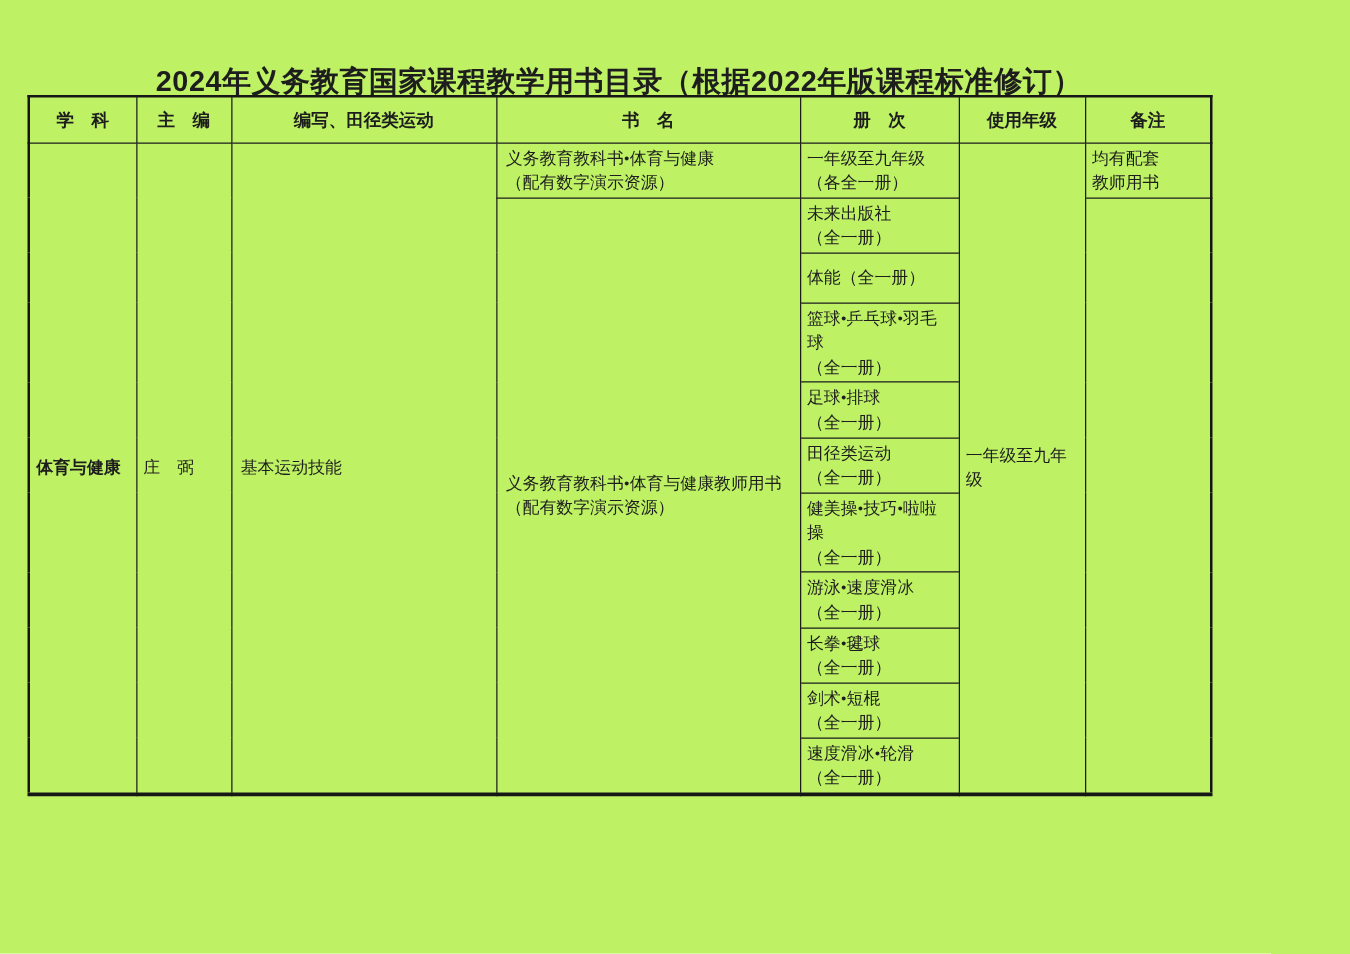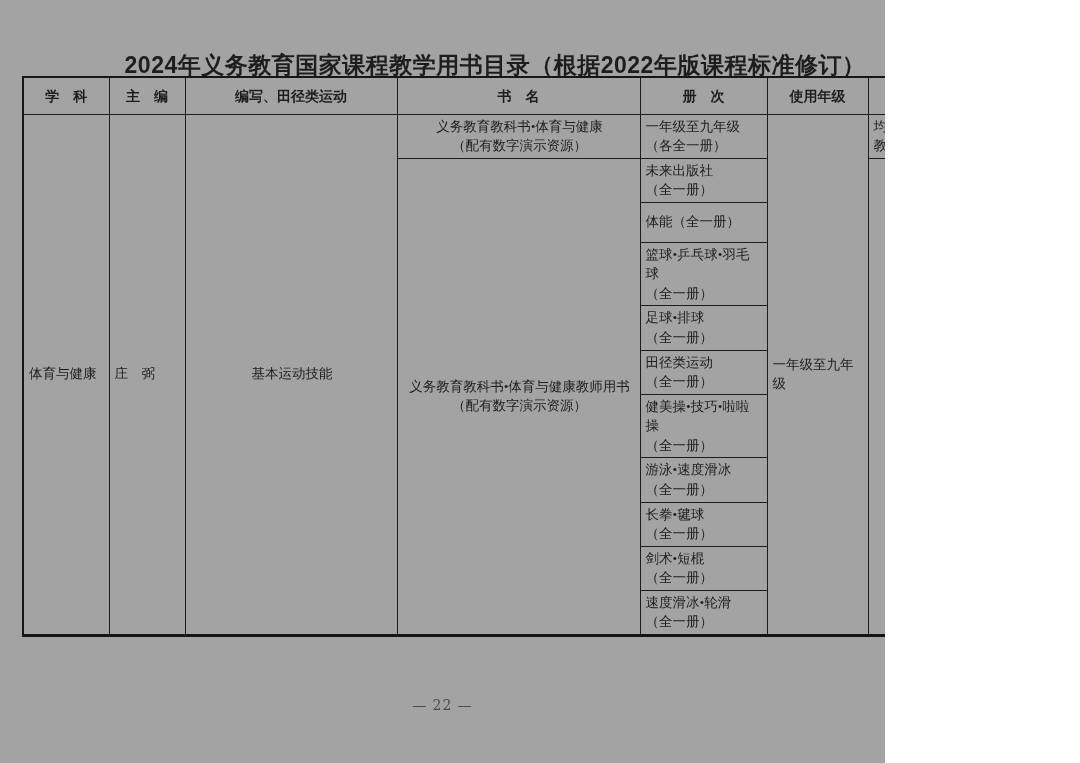--- a/index.html
+++ b/index.html
@@ -1,21 +1,21 @@
 <!DOCTYPE html>
 <html><head>
 <meta charset="utf-8">
 <style>
   * { margin: 0; padding: 0; box-sizing: border-box; }
   html, body { background: #ffffff; }
   .page {
     position: relative;
-    width: 885px;
+    width: 1080px;
     height: 763px;
-    background: #a3a3a3;
+    background: #bef264;
     color: #1d1d1d;
     font-family: "Liberation Serif", serif;
     overflow: hidden;
   }
   .doc-title {
     position: absolute;
     top: 50px;
     left: 22px;
     width: 946px;
     text-align: center;
@@ -47,22 +47,22 @@
     font-weight: bold;
     font-size: 14px;
     height: 37px;
     text-align: center;
   }
   table.catalog td {
     font-size: 13.5px;
   }
   tr.body-row { height: 40px; }
   .center { text-align: left; }
-  .left { text-align: center; padding-left: 7px !important; }
-  .bold { font-weight: normal; }
+  .left { text-align: left; padding-left: 7px !important; }
+  .bold { font-weight: bold; }
   .page-number {
     position: absolute;
     top: 697px;
     left: 0;
     width: 100%;
     text-align: center;
     font-family: "DejaVu Serif", serif;
     font-size: 14px;
     color: #4a4a4a;
     letter-spacing: 1px;
@@ -187,15 +187,14 @@
     <tr class="body-row">
       <td class="center">
         <div>速度滑冰•轮滑</div>
         <div>（全一册）</div>
       </td>
     </tr>
 
   </tbody>
     </table>
 
-  <div class="page-number">— 22 —</div>
 
 </div>
 
 </body></html>

